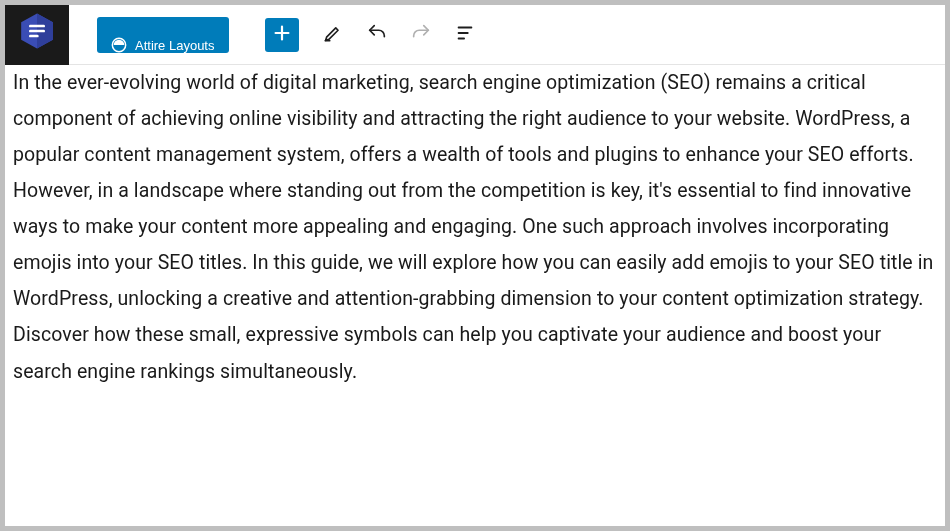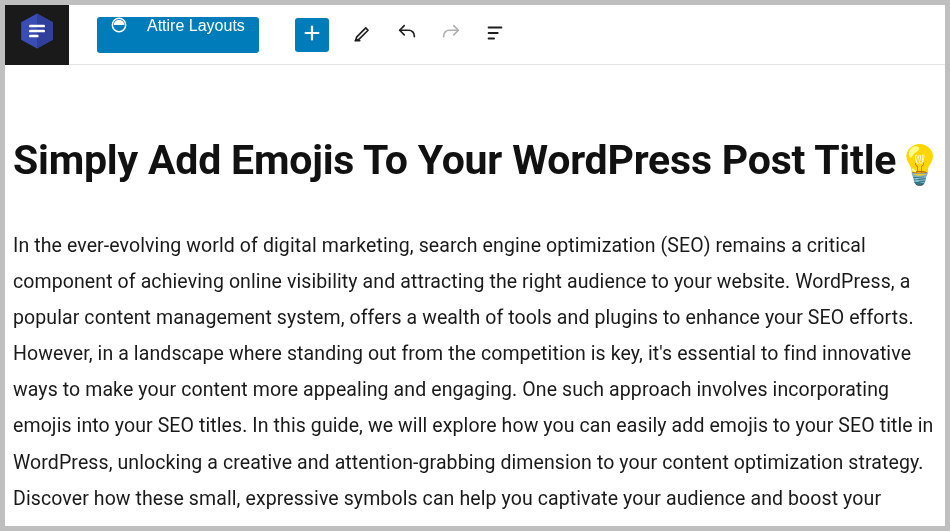--- a/index.html
+++ b/index.html
@@ -38,25 +38,25 @@
   }
   .wp-badge svg { width: 38px; height: 38px; }
   .layouts-btn {
     margin-left: 28px;
     background: #007cba;
     color: #ffffff;
     border: none;
     height: 36px;
     padding: 0 14px;
     border-radius: 3px;
-    font-size: 16px;
+    font-size: 13px;
     font-weight: 500;
     display: inline-flex;
-    align-items: flex-start;
-    gap: 20px;
+    align-items: flex-end;
+    gap: 8px;
     cursor: pointer;
   }
   .layouts-btn .li-icon { display:inline-flex; }
   .add-btn {
     margin-left: 36px;
     width: 34px;
     height: 34px;
     background: #007cba;
     border: none;
     border-radius: 3px;
@@ -174,19 +174,16 @@
       <span>
         <svg width="22" height="22" viewBox="0 0 24 24">
           <path d="M5 6h14M5 12h10M5 18h6" stroke="#1e1e1e" stroke-width="2" stroke-linecap="round"></path>
         </svg>
       </span>
     </button>
 
   </div>
 
   <div class="content">
-    <h1 class="post-title">
-      <span>Simply Add Emojis To Your WordPress Post Title</span><span class="emoji">💡</span>
-    </h1>
     <p class="body-text">In the ever-evolving world of digital marketing, search engine optimization (SEO) remains a critical component of achieving online visibility and attracting the right audience to your website. WordPress, a popular content management system, offers a wealth of tools and plugins to enhance your SEO efforts. However, in a landscape where standing out from the competition is key, it's essential to find innovative ways to make your content more appealing and engaging. One such approach involves incorporating emojis into your SEO titles. In this guide, we will explore how you can easily add emojis to your SEO title in WordPress, unlocking a creative and attention-grabbing dimension to your content optimization strategy. Discover how these small, expressive symbols can help you captivate your audience and boost your search engine rankings simultaneously.</p>
   </div>
 
 </div>
 
 </body></html>

